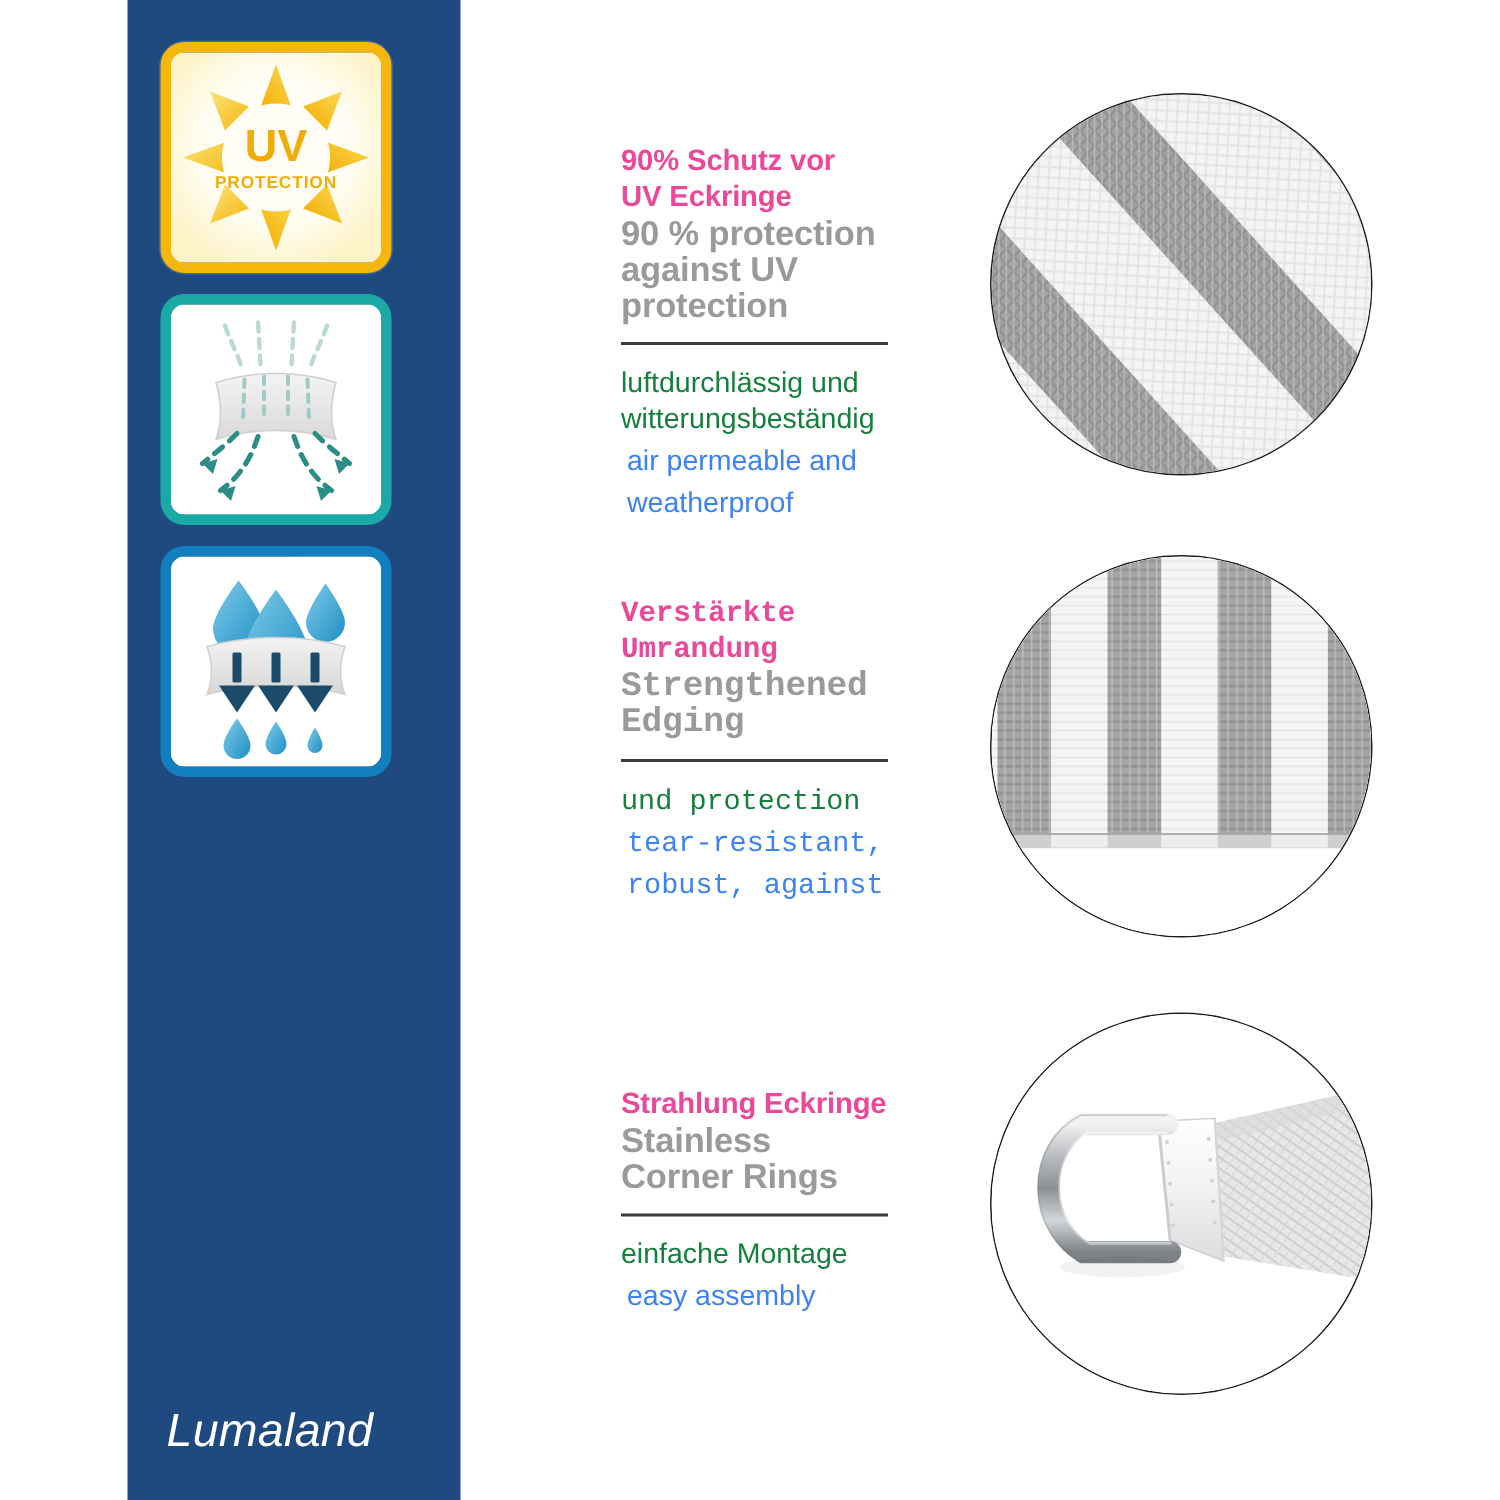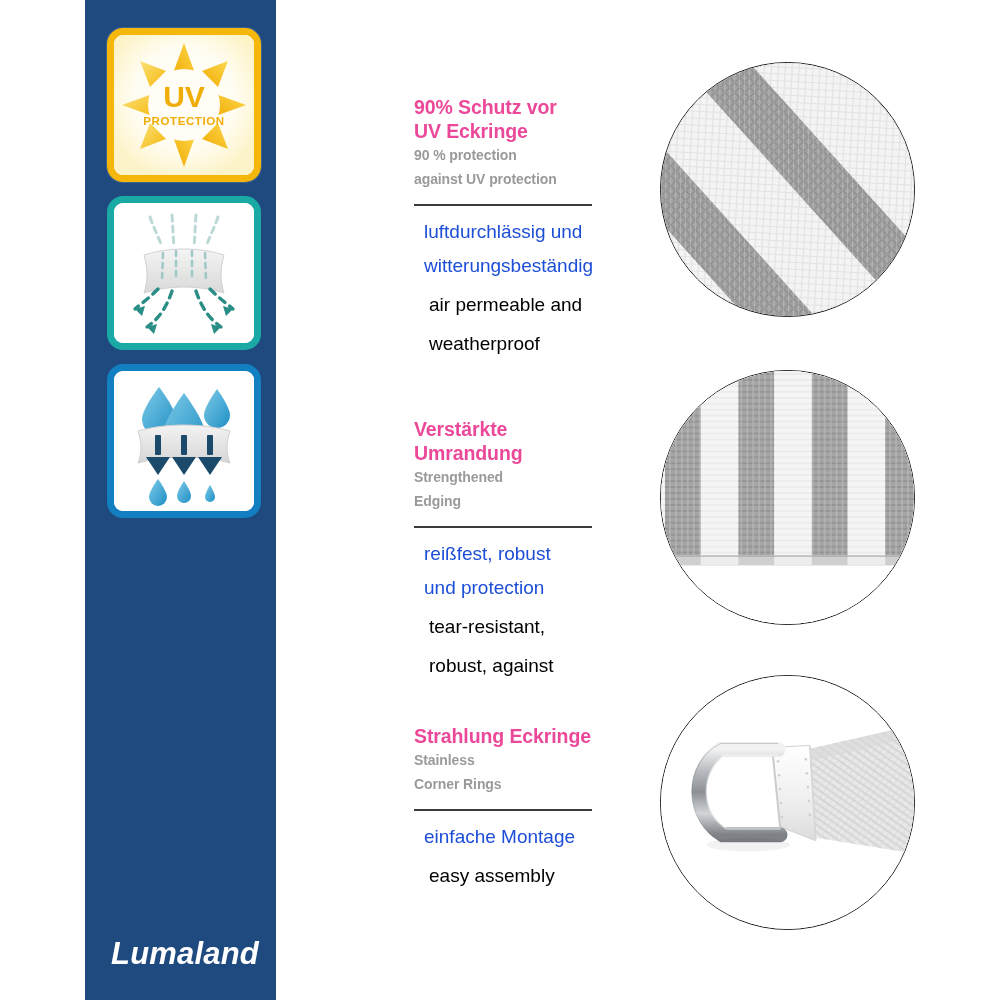--- a/index.html
+++ b/index.html
@@ -18,21 +18,21 @@
     width: 1000px;
     height: 1000px;
     background: #ffffff;
   }
 
   
   #sidebar {
     position: absolute;
     left: 85px;
     top: 0;
-    width: 191px;
+    width: 222px;
     height: 1000px;
     background: #1f4a7f;
   }
 
   
   .icon-tile {
     position: absolute;
     left: 22px;
     width: 154px;
     height: 154px;
@@ -59,21 +59,21 @@
   }
   .tile-svg { display: block; width: 100%; height: 100%; }
 
   
   #brand {
     position: absolute;
     left: 26px;
     bottom: 28px;
     color: #ffffff;
     font-size: 31px;
-    font-weight: bold;
+    font-weight: normal;
     font-style: italic;
     letter-spacing: 0.2px;
     font-family: "Liberation Sans", sans-serif;
   }
 
   
   .feature {
     position: absolute;
     left: 0;
     width: 1000px;
@@ -91,42 +91,42 @@
     color: #ec4899;
     font-weight: bold;
     font-size: 19.5px;
     line-height: 24px;
     margin: 0;
     letter-spacing: -0.1px;
   }
   .title-en {
     color: #9a9a9a;
     font-weight: bold;
-    font-size: 14px;
+    font-size: 23px;
     line-height: 24px;
     margin: 0;
     letter-spacing: -0.1px;
   }
   .rule {
     height: 2px;
     background: #3b3b3b;
     margin: 13px 0 14px 0;
     width: 178px;
   }
   .sub-de {
-    color: #1d4ed8;
+    color: #15803d;
     font-size: 19px;
     line-height: 24px;
-    margin: 10px;
+    margin: 0;
   }
   .sub-en {
-    color: #000000;
+    color: #3b82f6;
     font-size: 19px;
     line-height: 24px;
-    margin: 15px;
+    margin: 4px;
   }
 
   
   .photo {
     position: absolute;
     left: 660px;
     width: 255px;
     height: 255px;
     border-radius: 50%;
     border: 1.5px solid #1c1c1c;
@@ -295,27 +295,26 @@
             <rect x="184" y="-120" width="70" height="520" fill="url(#weaveAw)"></rect>
           </g>
 
           <rect width="255" height="255" fill="none"></rect>
         </g>
       </svg>
     </div>
   </div>
 
   <div class="feature f2">
-    <div class="text-col" style="top:112px;">
+    <div class="text-col" style="top:92px;font-family:Liberation Mono, monospace;">
       <div class="title-de">Verstärkte</div>
       <div class="title-de">Umrandung</div>
       <div class="title-en">Strengthened</div>
       <div class="title-en">Edging</div>
       <div class="rule"></div>
-      <div class="sub-de">reißfest, robust</div>
       <div class="sub-de">und protection</div>
       <div class="sub-en">tear-resistant,</div>
       <div class="sub-en">robust, against</div>
     </div>
 
     <div class="photo" style="top:65px;">
       <svg viewBox="0 0 255 255" preserveAspectRatio="xMidYMid slice">
         <defs>
           <pattern id="weaveB" width="6" height="6" patternUnits="userSpaceOnUse">
             <rect width="6" height="6" fill="#a5a5a5"></rect>

